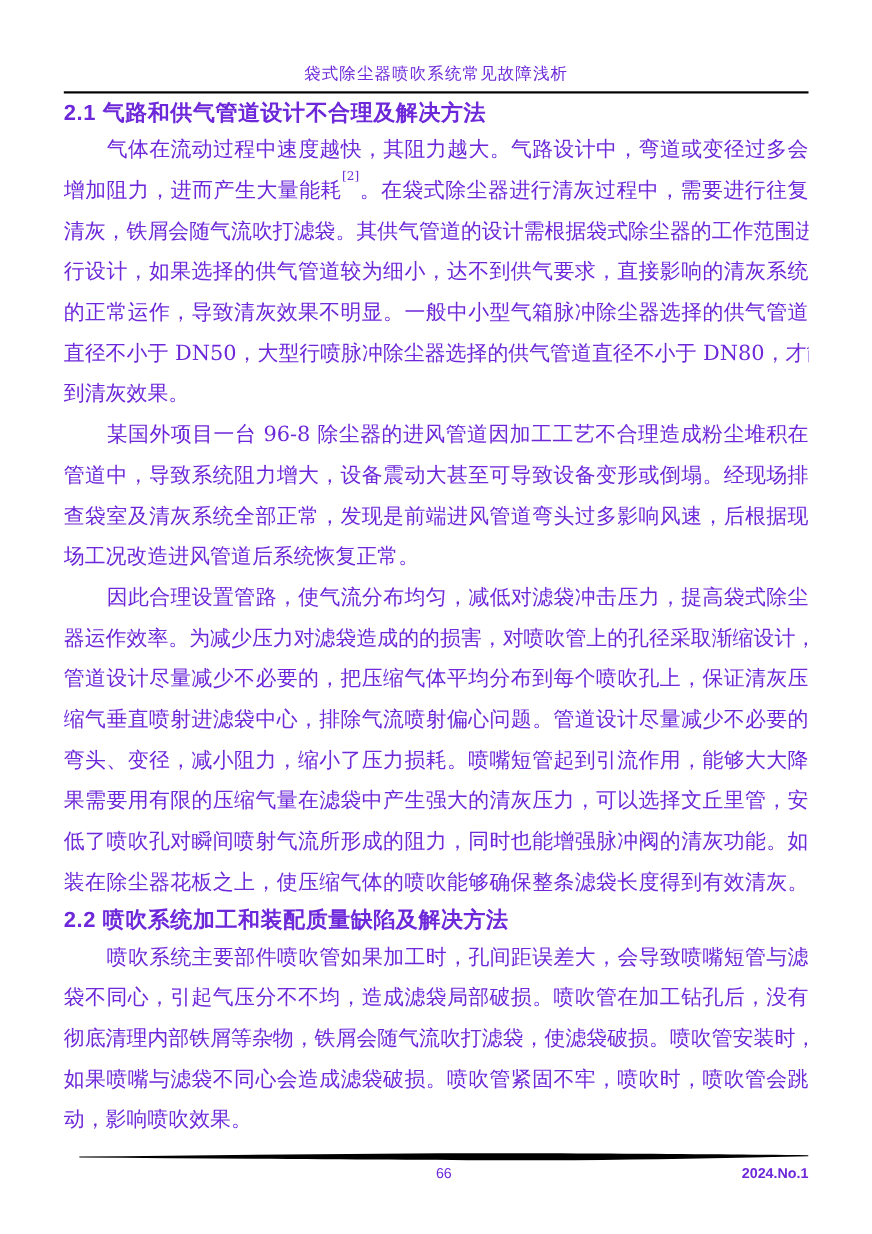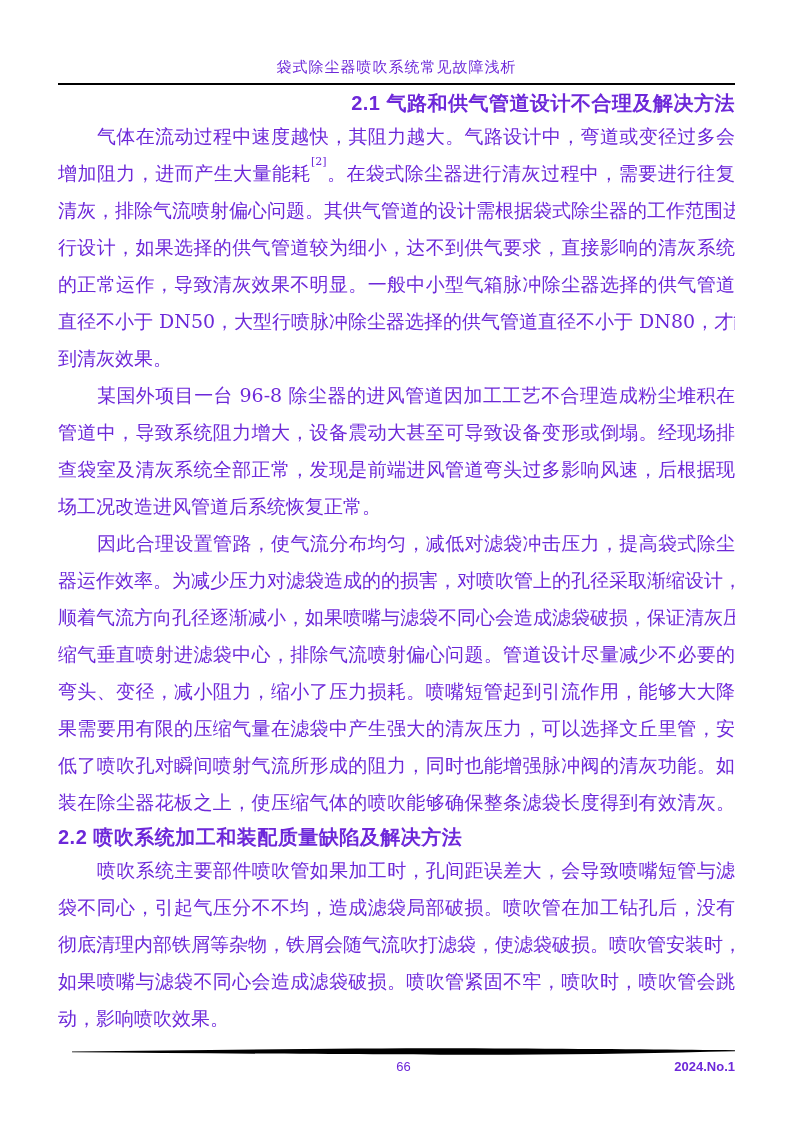--- a/index.html
+++ b/index.html
@@ -23,21 +23,21 @@
     padding-bottom: 5px;
     border-bottom: 2px solid #000000;
   }
   .section-heading {
     font-family: "Liberation Sans", "DejaVu Sans", sans-serif;
     font-weight: 700;
     font-size: 20px;
     line-height: 27px;
     letter-spacing: 0.5px;
   }
-  .heading-1 { margin: 5px 0 1px 0; text-align: right; }
+  .heading-1 { margin: 5px 0 1px 0; }
   .heading-2 { margin: 3px 0 1px 0; }
   .paragraph { margin: 0; }
   .line {
     font-size: 19px;
     line-height: 37px;
     height: 37px;
     text-align: justify;
     text-align-last: justify;
     white-space: nowrap;
     overflow: hidden;
@@ -80,38 +80,38 @@
 
   <div class="running-head">
     <span>袋式除尘器喷吹系统常见故障浅析</span>
   </div>
 
   <div class="section-heading heading-1">2.1 气路和供气管道设计不合理及解决方法</div>
 
   <div class="paragraph">
     <div class="line first">气体在流动过程中速度越快，其阻力越大。气路设计中，弯道或变径过多会</div>
     <div class="line"><span>增加阻力，进而产生大量能耗</span><sup class="ref">[2]</sup><span>。在袋式除尘器进行清灰过程中，需要进行往复</span></div>
-    <div class="line">清灰，排除气流喷射偏心问题。其供气管道的设计需根据袋式除尘器的工作范围进</div>
+    <div class="line">清灰，铁屑会随气流吹打滤袋。其供气管道的设计需根据袋式除尘器的工作范围进</div>
     <div class="line">行设计，如果选择的供气管道较为细小，达不到供气要求，直接影响的清灰系统</div>
     <div class="line">的正常运作，导致清灰效果不明显。一般中小型气箱脉冲除尘器选择的供气管道</div>
     <div class="line">直径不小于 DN50，大型行喷脉冲除尘器选择的供气管道直径不小于 DN80，才能达</div>
     <div class="line last">到清灰效果。</div>
   </div>
 
   <div class="paragraph">
     <div class="line first">某国外项目一台 96-8 除尘器的进风管道因加工工艺不合理造成粉尘堆积在</div>
     <div class="line">管道中，导致系统阻力增大，设备震动大甚至可导致设备变形或倒塌。经现场排</div>
     <div class="line">查袋室及清灰系统全部正常，发现是前端进风管道弯头过多影响风速，后根据现</div>
     <div class="line last">场工况改造进风管道后系统恢复正常。</div>
   </div>
 
   <div class="paragraph">
     <div class="line first">因此合理设置管路，使气流分布均匀，减低对滤袋冲击压力，提高袋式除尘</div>
     <div class="line">器运作效率。为减少压力对滤袋造成的的损害，对喷吹管上的孔径采取渐缩设计，</div>
-    <div class="line">顺着气流方向孔径逐渐减小，如果喷嘴与滤袋不同心会造成滤袋破损，保证清灰压</div>
+    <div class="line">管道设计尽量减少不必要的，把压缩气体平均分布到每个喷吹孔上，保证清灰压</div>
     <div class="line">缩气垂直喷射进滤袋中心，排除气流喷射偏心问题。管道设计尽量减少不必要的</div>
     <div class="line">弯头、变径，减小阻力，缩小了压力损耗。喷嘴短管起到引流作用，能够大大降</div>
     <div class="line">果需要用有限的压缩气量在滤袋中产生强大的清灰压力，可以选择文丘里管，安</div>
     <div class="line">低了喷吹孔对瞬间喷射气流所形成的阻力，同时也能增强脉冲阀的清灰功能。如</div>
     <div class="line">装在除尘器花板之上，使压缩气体的喷吹能够确保整条滤袋长度得到有效清灰。</div>
   </div>
 
   <div class="section-heading heading-2">2.2 喷吹系统加工和装配质量缺陷及解决方法</div>
 
   <div class="paragraph">

